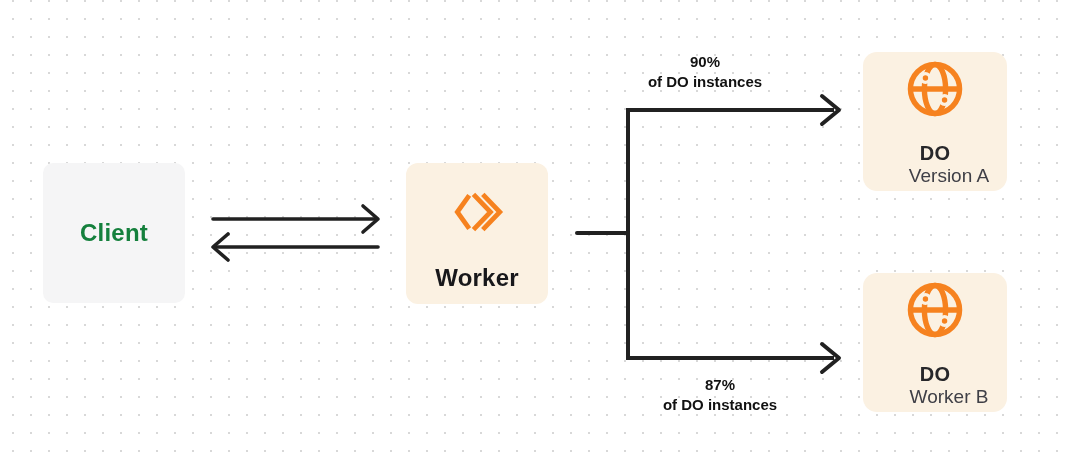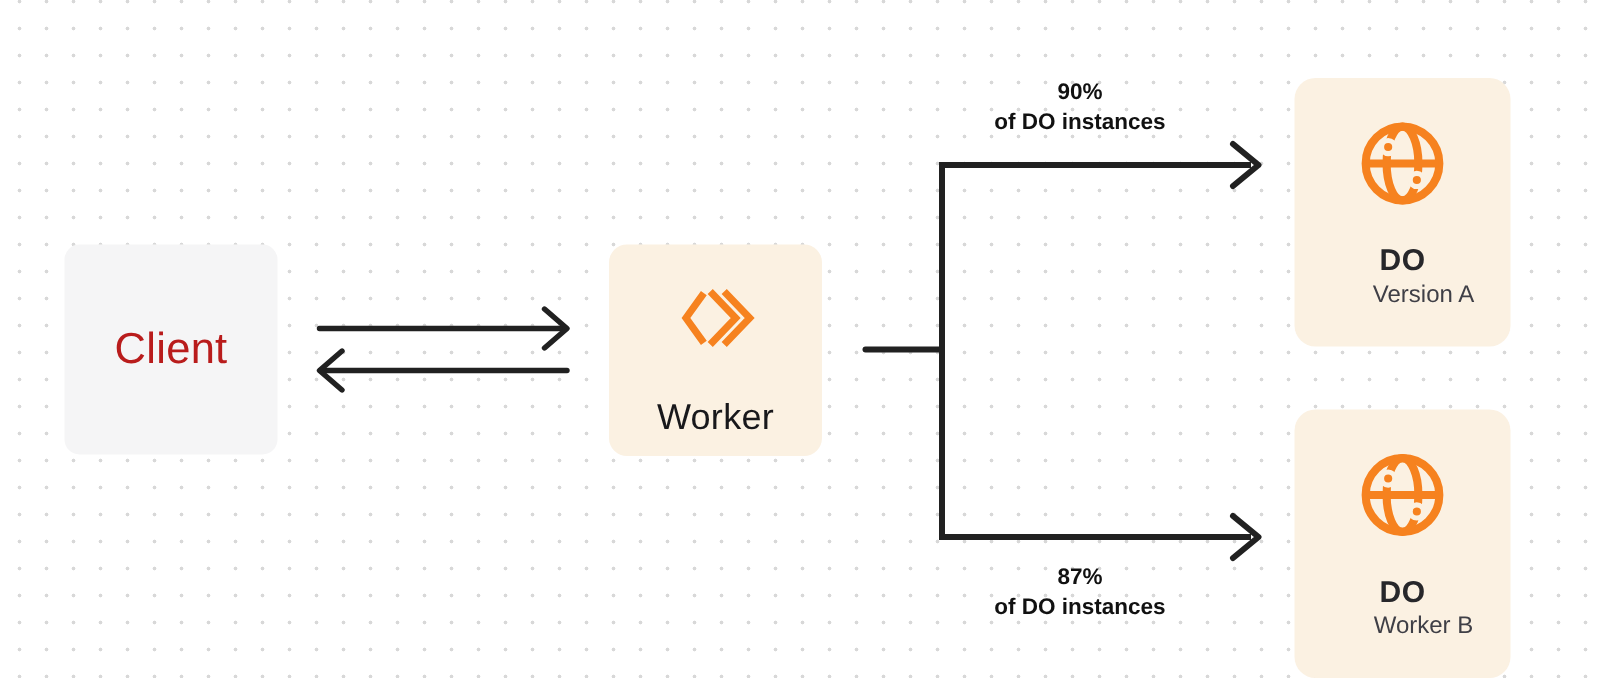--- a/index.html
+++ b/index.html
@@ -26,73 +26,73 @@
     box-sizing: border-box;
   }
   .client-box {
     left: 43px; top: 163px;
     width: 142px; height: 140px;
     background: #f5f5f6;
     border-radius: 10px;
     justify-content: center;
   }
   .client-label {
-    font-size: 29px;
-    font-weight: 400;
-    color: #b91c1c;
+    font-size: 24px;
+    font-weight: 700;
+    color: #15803d;
     letter-spacing: 0.2px;
   }
   .worker-box {
     left: 406px; top: 163px;
     width: 142px; height: 141px;
     background: #fbf1e2;
     border-radius: 12px;
     padding-top: 20px;
   }
   .worker-label {
     margin-top: 19px;
     font-size: 24px;
-    font-weight: 400;
+    font-weight: 700;
     color: #18181b;
     letter-spacing: 0.2px;
   }
   .do-box {
-    width: 144px; height: 179px;
+    width: 144px; height: 139px;
     background: #fbf1e2;
     border-radius: 14px;
-    padding-top: 26px;
+    padding-top: 6px;
     text-align: right;
   }
   .do-box-a { left: 863px; top: 52px; }
   .do-box-b { left: 863px; top: 273px; }
   .do-title {
     margin-top: 17px;
     font-size: 20px;
     font-weight: 700;
     color: #27272a;
     line-height: 24px;
     letter-spacing: 0.3px;
   }
   .do-subtitle {
-    font-size: 16px;
+    font-size: 19px;
     font-weight: 400;
     color: #3f3f46;
     line-height: 22px;
     margin-left: 28px;
   }
   .edge-label {
     position: absolute;
     width: 200px;
     text-align: center;
     font-size: 15px;
     font-weight: 700;
     color: #111111;
     line-height: 20px;
   }
-  .edge-label-top { left: 620px; top: 52px; }
+  .edge-label-top { left: 605px; top: 52px; }
   .edge-label-bottom { left: 620px; top: 375px; }
   .wires {
     position: absolute;
     left: 0; top: 0;
     width: 1072px; height: 452px;
     pointer-events: none;
   }
   .icon-block { flex: 0 0 auto; }
 </style>
 </head>

